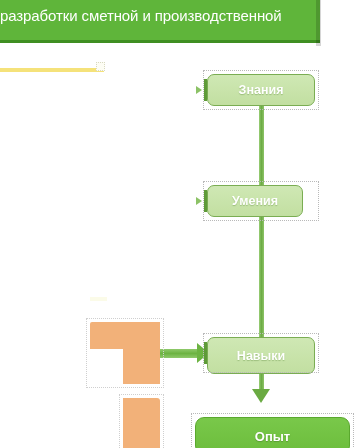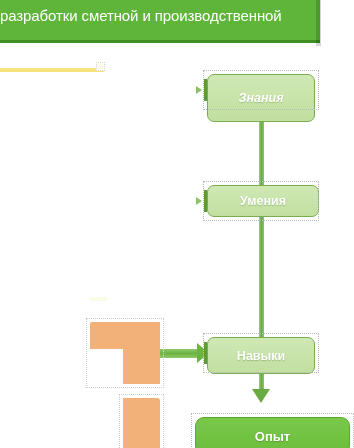--- a/index.html
+++ b/index.html
@@ -92,22 +92,22 @@
     justify-content: center;
     text-shadow: 0 1px 1px rgba(120,160,90,0.55);
   }
   .sel-dots {
     position: absolute;
     box-sizing: border-box;
     border: 1px dotted #b9b9b9;
     pointer-events: none;
   }
 
-  #box-znaniya { left: 207px; top: 74px;  width: 108px; height: 48px; font-style: italic; }
-  #box-umeniya { left: 207px; top: 185px; width: 112px; height: 32px; }
+  #box-znaniya { left: 207px; top: 74px;  width: 108px; height: 32px; }
+  #box-umeniya { left: 207px; top: 185px; width: 96px; height: 32px; }
   #box-navyki  { left: 207px; top: 337px; width: 108px; height: 37px; }
 
   #dots-znaniya { left: 203px; top: 70px;  width: 116px; height: 40px; }
   #dots-umeniya { left: 203px; top: 181px; width: 116px; height: 40px; }
   #dots-navyki  { left: 203px; top: 333px; width: 116px; height: 40px; }
   #dots-opyt    { left: 191px; top: 413px; width: 163px; height: 40px; }
 
   
   #box-opyt {
     position: absolute;

